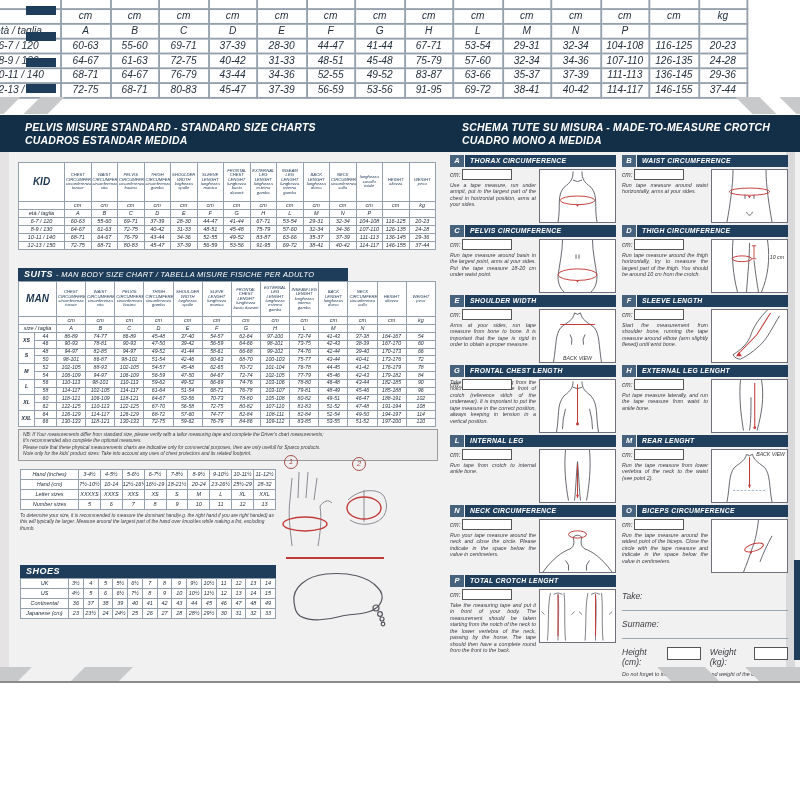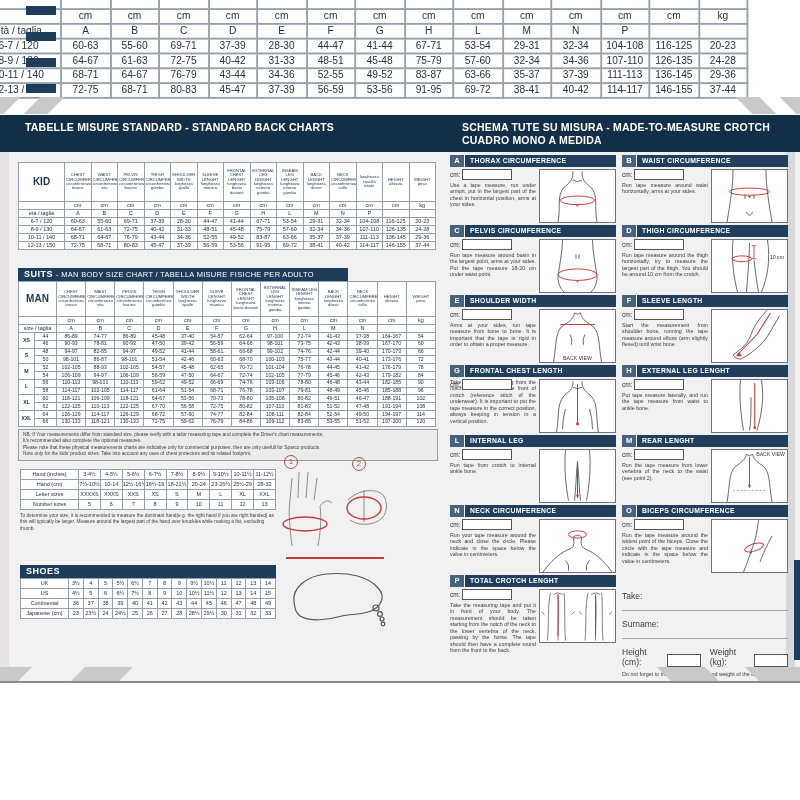--- a/index.html
+++ b/index.html
@@ -1,16 +1,16 @@
 <!DOCTYPE html>
 <html><head>
 <meta charset="utf-8">
 <style>
   html,body{margin:0;padding:0;background:#fff;font-family:"Liberation Sans",sans-serif;}
-  #canvas{position:relative;width:800px;height:800px;overflow:hidden;background:#fff;}
+  #canvas{position:relative;width:800px;height:800px;overflow:hidden;background:#fff;font-style:italic;}
 
   
   .strip-wrap{position:absolute;top:0;left:0;width:800px;height:100px;overflow:hidden;background:#fff;}
   .strip-inner{position:absolute;top:0;left:0;width:418px;transform:translate(-25px,-64px) scale(1.85);transform-origin:top left;}
   .strip-tag{position:absolute;width:30px;height:9px;background:#1e3d5a;}
 
   
   .stripe{position:absolute;background:#c8c9cb;}
   .skl{transform:skewX(-45deg);}
   .skr{transform:skewX(45deg);}
@@ -69,21 +69,21 @@
   .cm-box{width:48px;height:9px;border:1px solid #555;background:#fff;}
   .sec-text{font-size:5.3px;line-height:1.22;color:#3a3a40;text-align:justify;margin-top:2px;}
   .illus{flex:1;border:1px solid #70707a;background:#fff;position:relative;overflow:hidden;}
   .illus svg{position:absolute;left:0;top:0;width:100%;height:100%;}
   .annot{position:absolute;font-size:5.2px;color:#333;background:rgba(255,255,255,.7);padding:0 1px;}
 
   
   .form-area{padding-top:16px;}
   .f-label{font-size:8.5px;color:#3c3c42;}
   .f-line{border-bottom:1px solid #9aa7b0;height:9px;margin-bottom:8px;}
-  .f-row{display:flex;align-items:flex-end;gap:3px;margin-top:2px;}
+  .f-row{display:flex;align-items:flex-start;gap:3px;margin-top:2px;}
   .f-box{width:36px;height:11px;border:1px solid #555;background:#fff;}
   .f-note{font-size:5.4px;color:#3c3c42;margin-top:4px;}
 
   
   .circle-num{position:absolute;width:12px;height:12px;border:1px solid #a5504a;border-radius:50%;color:#a5504a;font-size:8px;text-align:center;line-height:12px;}
   .redline{position:absolute;height:2px;background:#c23b38;}
 </style>
 </head>
 <body>
 
@@ -225,21 +225,22 @@
     <div class="strip-tag" style="left:26px;top:84px"></div>
   </div>
 
   <div class="stripe skl" style="left:-12px;top:97px;width:24px;height:17px"></div>
   <div class="stripe skl" style="left:32px;top:97px;width:24px;height:17px"></div>
   <div class="stripe skr" style="left:744px;top:97px;width:24px;height:17px"></div>
   <div class="stripe skr" style="left:788px;top:97px;width:24px;height:17px"></div>
 
   <div class="band">
     <div class="tblock tl">
-      <div>TABELLE MISURE STANDARD - STANDARD BACK CHARTS</div>
+      <div>PELVIS MISURE STANDARD - STANDARD SIZE CHARTS</div>
+      <div>CUADROS ESTANDAR MEDIDA</div>
     </div>
     <div class="tblock tr">
       <div>SCHEMA TUTE SU MISURA - MADE-TO-MEASURE CROTCH</div>
       <div>CUADRO MONO A MEDIDA</div>
     </div>
   </div>
 
   <div class="page">
     <div class="edge-left" style="top:0;height:530px"></div>
     <div class="edge-right" style="top:0;height:530px"></div>

